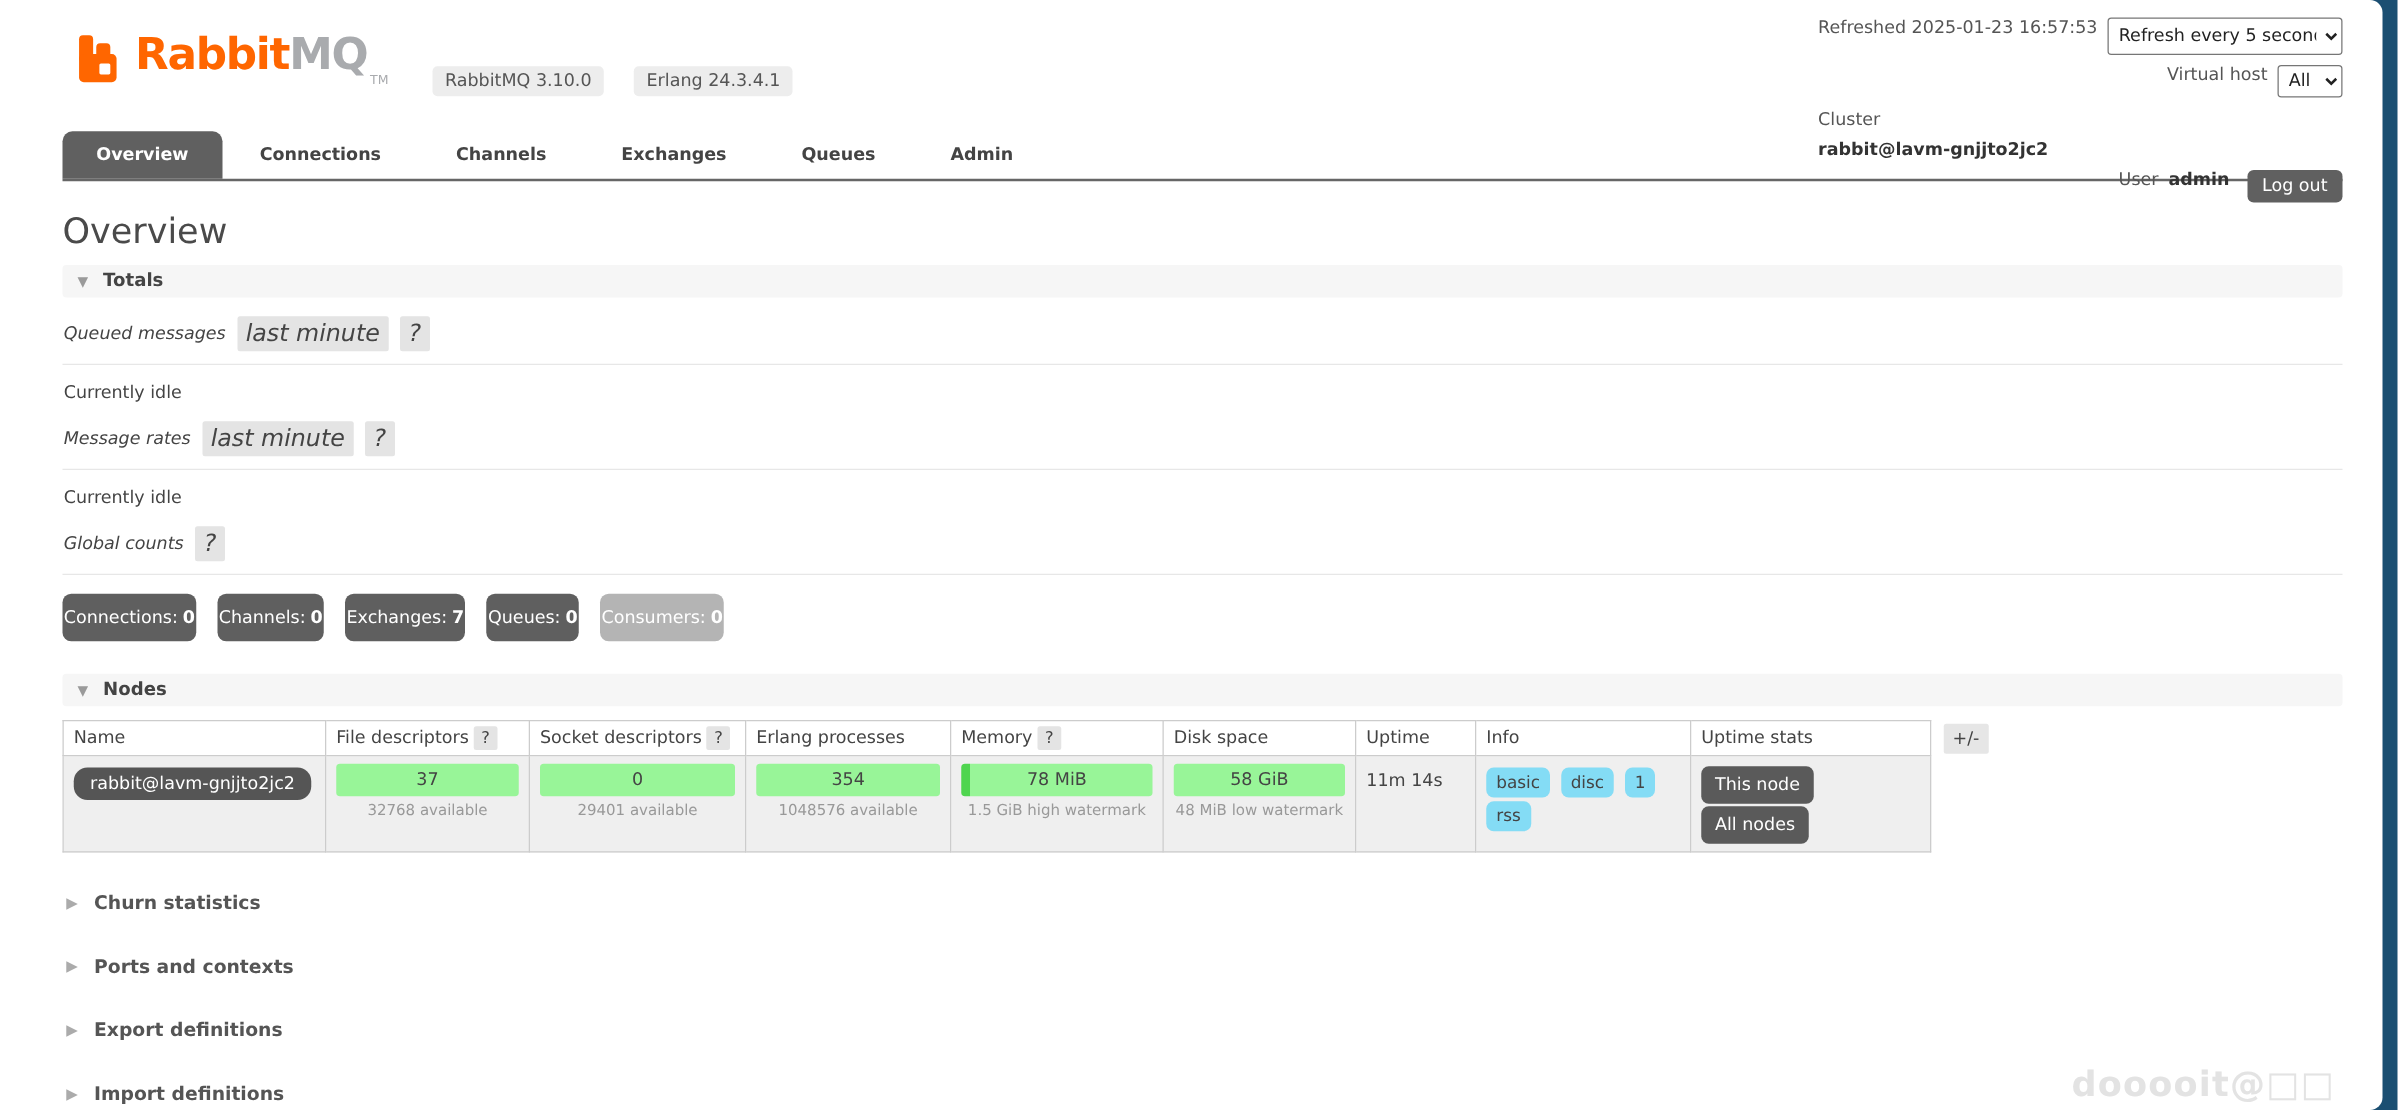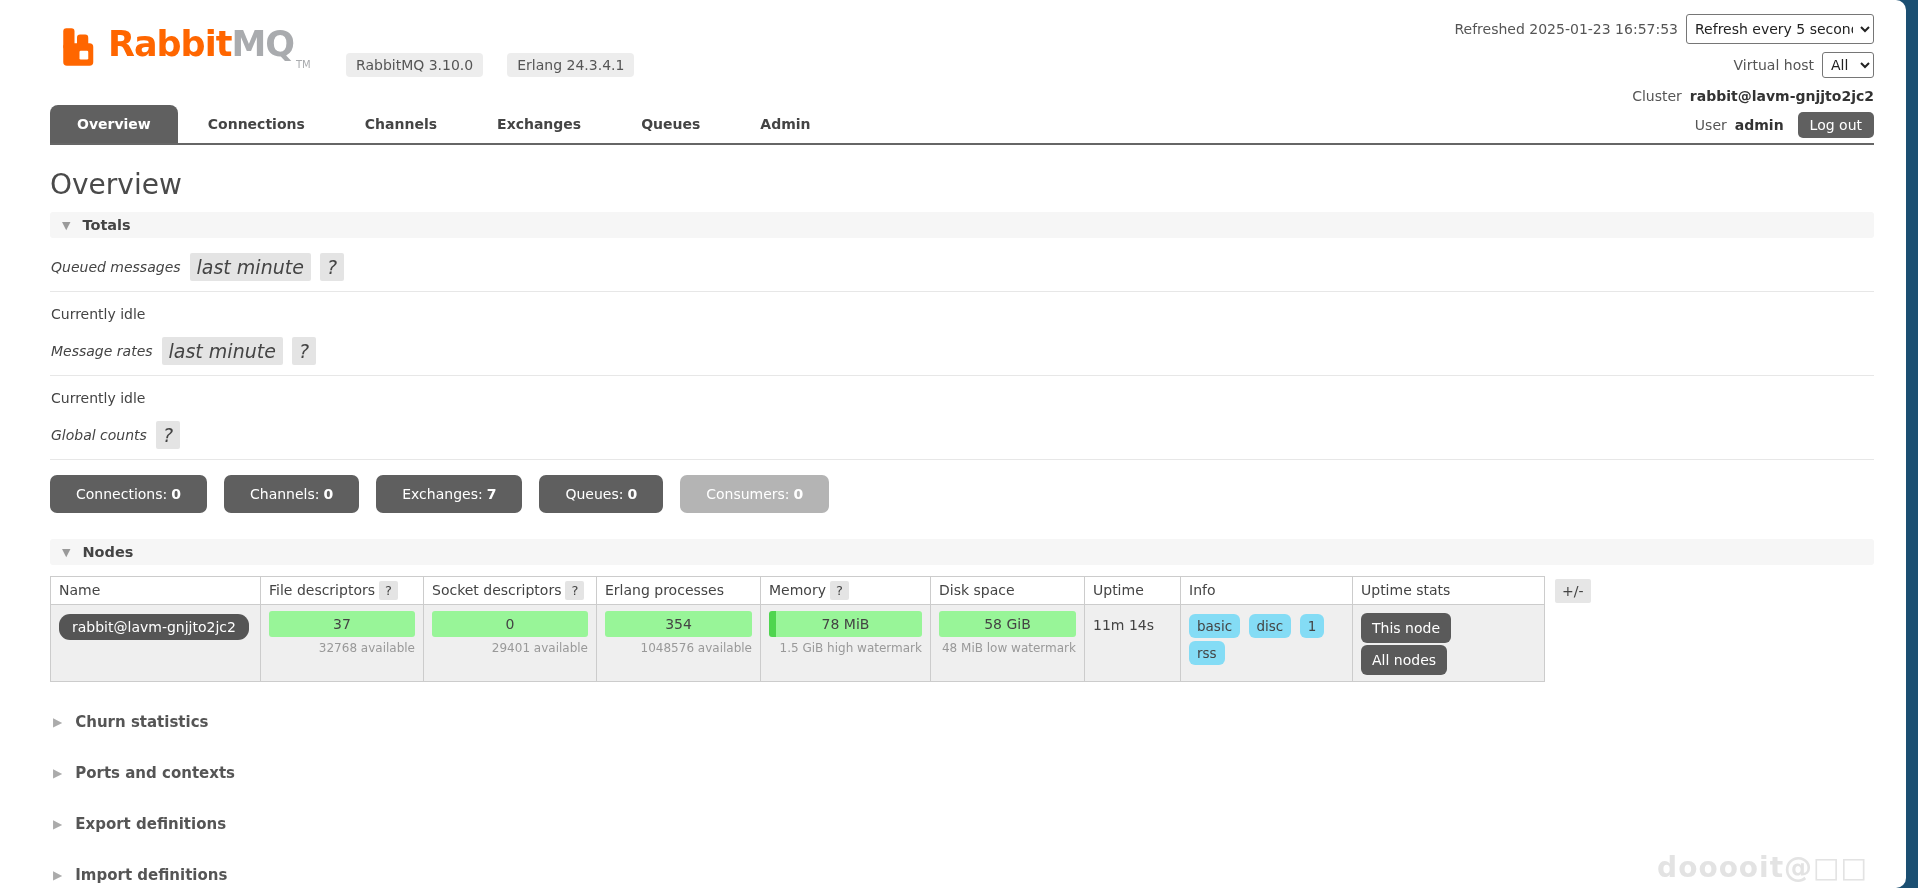--- a/index.html
+++ b/index.html
@@ -26,23 +26,23 @@
   .wordmark { font-size:35px; font-weight:bold; letter-spacing:-1px; line-height:40px; margin-left:6px; }
   .wm-rabbit { color:#ff6600; }
   .wm-mq { color:#a9abae; }
   .wm-tm { font-size:10px; color:#a9abae; font-weight:normal; letter-spacing:0; vertical-align:-12px; margin-left:2px; }
   .top-badges { position:absolute; left:296px; top:53px; display:flex; gap:24px; }
   .ver-badge {
     background:#ededed; color:#555; font-size:14px;
     padding:4px 10px; border-radius:4px; white-space:nowrap;
   }
   .header-right { position:absolute; right:0; top:14px; text-align:right; font-size:14px; color:#555; }
-  .hr-line { display:flex; justify-content:flex-end; align-items:center; gap:8px; }
+  .hr-line { display:flex; justify-content:flex-end; align-items:flex-start; gap:8px; }
   .hr-line + .hr-line { margin-top:8px; }
-  .hr-line.tight { margin-top:10px; }
+  .hr-line.tight { margin-top:10px;flex-direction:column; }
   select {
     font-family:inherit; font-size:14px; color:#222;
     border:1px solid #767676; border-radius:3px; background:#fff;
     padding:3px 4px; height:30px;
   }
   .vh-select { height:26px; }
   .bold-dark { color:#333; font-weight:bold; }
   .logout-btn {
     background:#606060; color:#fff; border:none; border-radius:5px;
     font-family:inherit; font-size:14px; padding:5px 12px; margin-left:6px; cursor:pointer;
@@ -67,42 +67,42 @@
   }
   .tri { color:#9a9a9a; font-size:11px; }
   .stat-row { margin-top:15px; padding:0 0 10px 1px; border-bottom:1px solid #e7e7e7;
               font-size:14px; color:#444; display:flex; align-items:center; gap:9px;font-style:italic; }
   .idle { margin:14px 0 14px 1px; font-size:14px; color:#444; }
   .mini-badge { background:#e4e4e4; color:#444; padding:3px 7px; border-radius:2px; font-size:19px; cursor:pointer; }
 
   .count-row { margin-top:15px; display:flex; gap:17px; }
   .count-btn {
     background:#5f5f5f; color:#fff; border:none; border-radius:7px;
-    font-family:inherit; font-size:14px; padding:11px 26px; cursor:pointer; white-space:nowrap;
+    font-family:inherit; font-size:14px; padding:11px 1px; cursor:pointer; white-space:nowrap;
   }
   .count-btn .val { font-weight:bold; margin-left:4px; }
   .count-btn.disabled { background:#b4b4b4; cursor:default; }
 
   .nodes-bar { margin-top:26px; }
   .nodes-wrap { display:flex; align-items:flex-start; gap:10px; margin-top:11px; }
   table.nodes { border-collapse:collapse; table-layout:fixed; width:1494px; font-size:14px; color:#444; }
   table.nodes th, table.nodes td { border:1px solid #ccc; padding:5px 8px; text-align:left; vertical-align:top; }
   table.nodes th { font-weight:normal; background:#fff; height:28px; }
   table.nodes td { background:#efefef; padding-top:6px; padding-bottom:6px; }
   th .mini-badge { font-size:13px; padding:2px 6px; margin-left:4px; }
   .node-badge {
     display:inline-block; background:#555; color:#fff; border-radius:11px;
     padding:5px 13px; font-size:14px; margin-top:3px; cursor:pointer; white-space:nowrap;
   }
   .gbar {
     background:#98f598; border-radius:3px; text-align:center;
     padding:5px 0 5px 0; font-size:14px; color:#444;
   }
   .gbar.mem { background:linear-gradient(to right,#4fd54f 0px,#4fd54f 7px,#98f598 7px); }
-  .gsub { text-align:right; color:#999; font-size:12px; padding-top:4px; }
+  .gsub { text-align:center; color:#999; font-size:12px; padding-top:4px; }
   .uptime-cell { padding-top:12px !important; }
   .info-badge {
     display:inline-block; background:#84dcf5; color:#444; border-radius:6px;
     padding:4px 8px; margin:3px 4px 0 0; font-size:13.5px;
   }
   .reset-btn {
     background:#5a5a5a; color:#fff; border:none; border-radius:6px;
     font-family:inherit; font-size:14px; padding:7px 11px; margin:2px 5px 0 0; cursor:pointer;
   }
   .plusminus { background:#e6e6e6; color:#444; font-size:14px; padding:4px 7px; border-radius:2px; margin-top:3px; cursor:pointer; }

